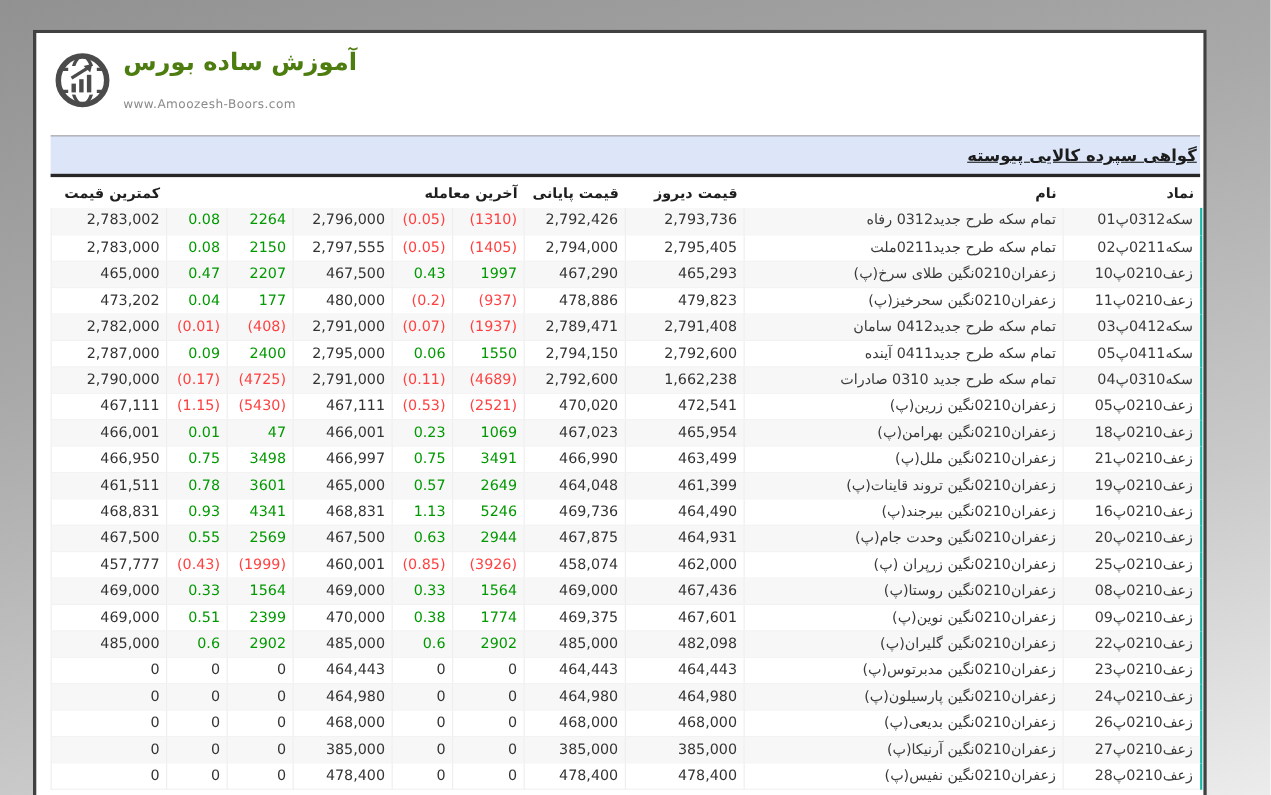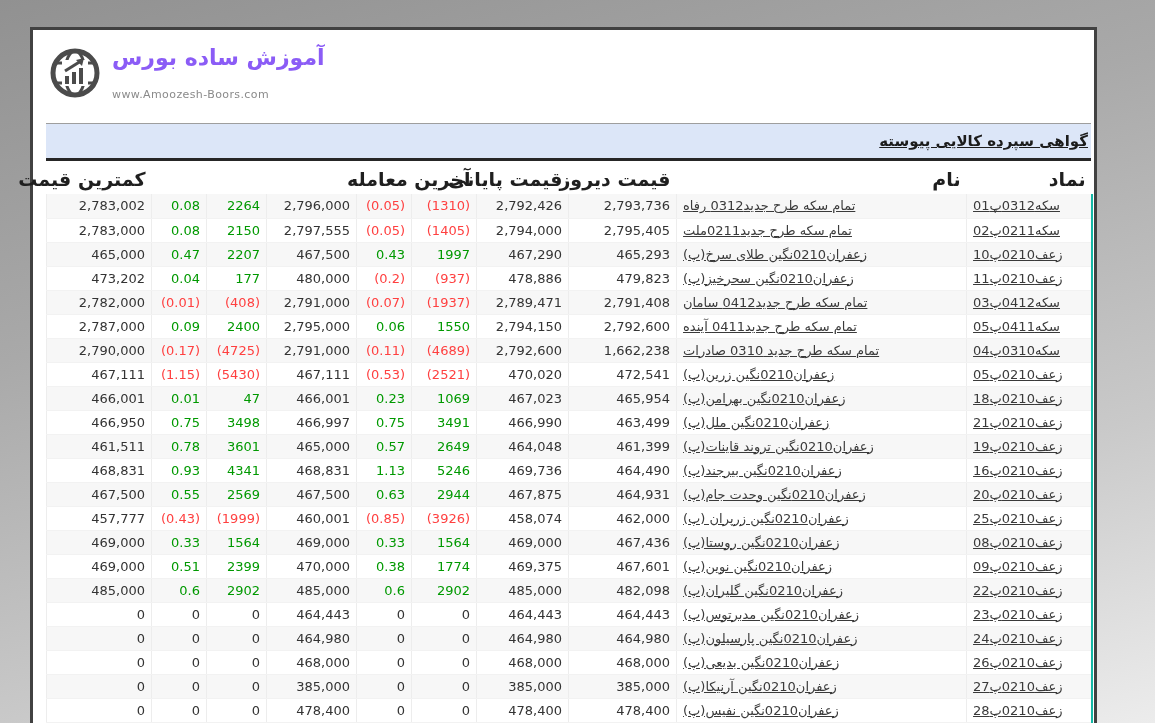--- a/index.html
+++ b/index.html
@@ -17,49 +17,49 @@
   }
   .page{
     position:absolute;left:30px;top:27px;width:1067px;height:820px;
     background:#ffffff;border:3px solid #414141;
   }
   .inner{padding:10px 3px 0 13px;}
   
   .logo{display:flex;align-items:center;gap:10px;direction:ltr;margin:4px 0 0 2px;height:58px;}
   .logo svg{display:block;}
   .logo-txt{display:flex;flex-direction:column;line-height:1.05;}
-  .logo-fa{font-size:22px;font-weight:bold;color:#8b5cf6;direction:rtl;letter-spacing:0px;}
+  .logo-fa{font-size:22px;font-weight:bold;color:#4d7c0f;direction:rtl;letter-spacing:0px;}
   .logo-url{font-size:11px;color:#8a8a8a;letter-spacing:.4px;margin-top:20px;}
   
   .titlebar{
     margin-top:21px;height:38px;background:var(--titlebar);
     border-top:1px solid #9e9e9e;border-bottom:3px solid #262626;
     direction:rtl;display:flex;align-items:center;padding:0 3px;
   }
   .titlebar .ttl{font-size:15px;font-weight:bold;color:#1c1c1c;text-decoration:underline;}
   
   table{direction:rtl;border-collapse:collapse;width:1045px;margin-top:2px;table-layout:fixed;}
   col.c-symbol{width:125px}  col.c-name{width:290px}
   col.c-yesterday{width:108px} col.c-closing{width:92px}
   col.c-cchg{width:65px} col.c-cpct{width:55px}
   col.c-last{width:90px} col.c-lchg{width:60px}
   col.c-lpct{width:55px} col.c-lowest{width:105px}
   th{
-    font-size:19px;font-weight:bold;color:#1f1f1f;text-align:right;
+    font-size:13px;font-weight:bold;color:#1f1f1f;text-align:right;
     padding:5px 6px 4px 6px;white-space:nowrap;height:26px;
   }
   th.center{text-align:right;}
   td{
     font-size:13px;color:var(--neutral);height:24px;padding:1px 6px;
     white-space:nowrap;overflow:hidden;
     border-left:1px solid #ededed;border-bottom:1px solid #f2f2f2;
   }
   td:first-child{border-right:2px solid #14b8a6;}
   tbody tr:nth-child(odd) td{background:#f7f7f7;}
-  td.symbol,td.name{text-align:left;color:#3a3a3a;text-decoration:underline;}
+  td.symbol,td.name{text-align:right;color:#3a3a3a;}
   td.price,td.delta{direction:ltr;text-align:right;}
   td.delta.pos{color:var(--pos);}
   td.delta.neg{color:var(--neg);}
   td.delta.zero{color:var(--neutral);}
 </style>
 </head>
 <body>
 
 <div class="page">
   <div class="inner">

